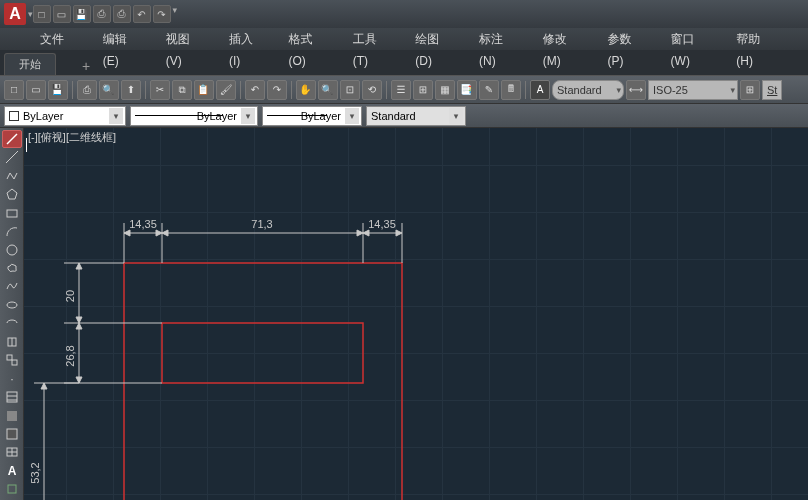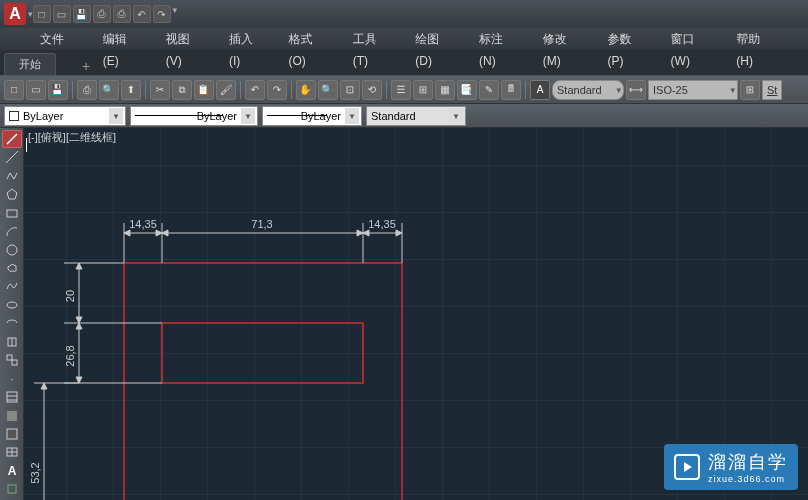--- a/index.html
+++ b/index.html
@@ -39,21 +39,21 @@
 .layer-combo .arrow { position: absolute; right: 2px; font-size: 9px; color: #555; background: #ddd; width: 14px; height: 16px; display: flex; align-items: center; justify-content: center; }
 
 
 .main { position: absolute; top: 128px; left: 0; right: 0; bottom: 0; display: flex; }
 .left-toolbar { width: 24px; background: linear-gradient(90deg,#565c62,#474d53); display: flex; flex-direction: column; gap: 1px; padding: 2px; border-right: 1px solid #333; }
 .ltbtn { width: 20px; height: 20px; display: flex; align-items: center; justify-content: center; font-size: 12px; color: #ccc; border-radius: 2px; }
 .ltbtn.active { background: #b04040; border: 1px solid #d06060; }
 .ltbtn svg { width: 14px; height: 14px; }
 
 
-.canvas { flex: 1; background: #1c2935; position: relative; overflow: hidden; }
+.canvas { flex: 1; background: #1c2935; position: relative; overflow: hidden; text-align: right; }
 .canvas::before { content: ""; position: absolute; inset: 0; background-image: linear-gradient(#253340 1px, transparent 1px), linear-gradient(90deg, #253340 1px, transparent 1px); background-size: 47px 47px; background-position: -5px -10px; }
 .view-label { position: absolute; top: 2px; left: 4px; color: #d0d0d0; font-size: 11px; z-index: 2; }
 .cursor-line { position: absolute; top: 10px; left: 2px; width: 1px; height: 14px; background: #fff; z-index: 2; }
 
 
 .drawing { position: absolute; inset: 0; z-index: 1; }
 .dim-line { stroke: #c8c8c8; stroke-width: 1; fill: none; }
 .dim-text { fill: #c8c8c8; font-size: 11px; }
 .red-rect { stroke: #d03030; stroke-width: 1.5; fill: none; }
 
@@ -313,21 +313,14 @@
         <line x1="10" y1="255" x2="100" y2="255" stroke-opacity="0"></line>
         <line x1="20" y1="255" x2="20" y2="372"></line>
         <line x1="10" y1="255" x2="55" y2="255"></line>
         <polygon points="20,255 17,261 23,261" fill="#c8c8c8"></polygon>
       </g>
       <text class="dim-text" x="50" y="168" text-anchor="middle" transform="rotate(-90 50 168)">20</text>
       <text class="dim-text" x="50" y="228" text-anchor="middle" transform="rotate(-90 50 228)">26,8</text>
       <text class="dim-text" x="15" y="345" text-anchor="middle" transform="rotate(-90 15 345)">53,2</text>
     </svg>
 
-    <div class="watermark">
-      <div class="play"></div>
-      <div>
-        <span style="font-size:18px;letter-spacing:2px;">溜溜自学</span>
-        <span class="sub">zixue.3d66.com</span>
-      </div>
-    </div>
   </div>
 </div>
 
 </body></html>

